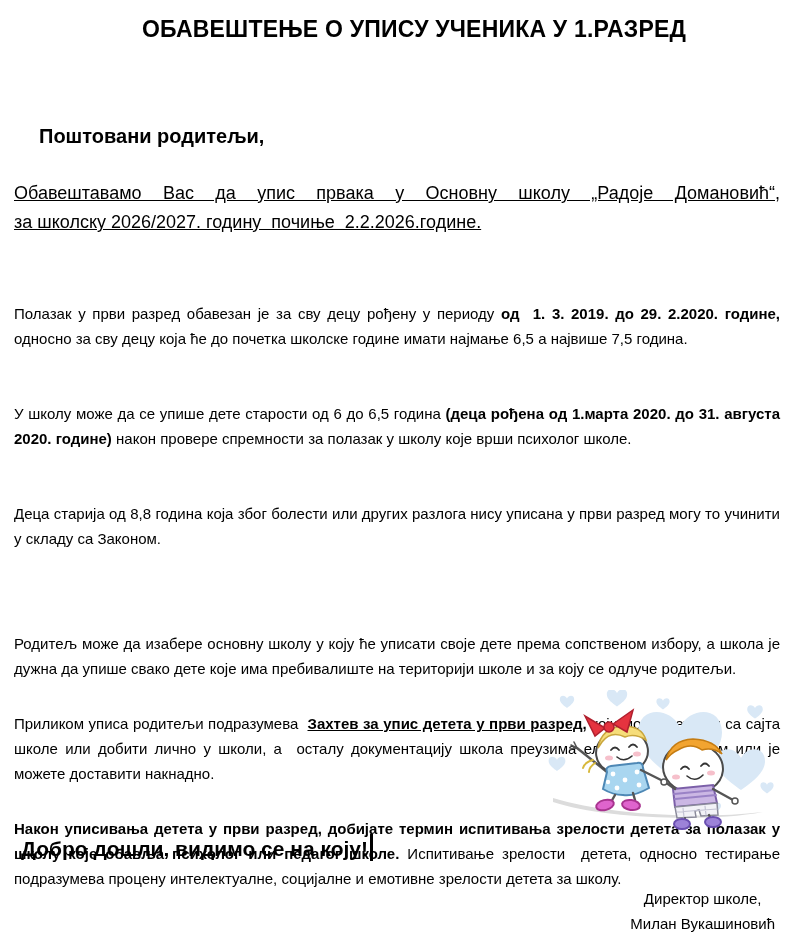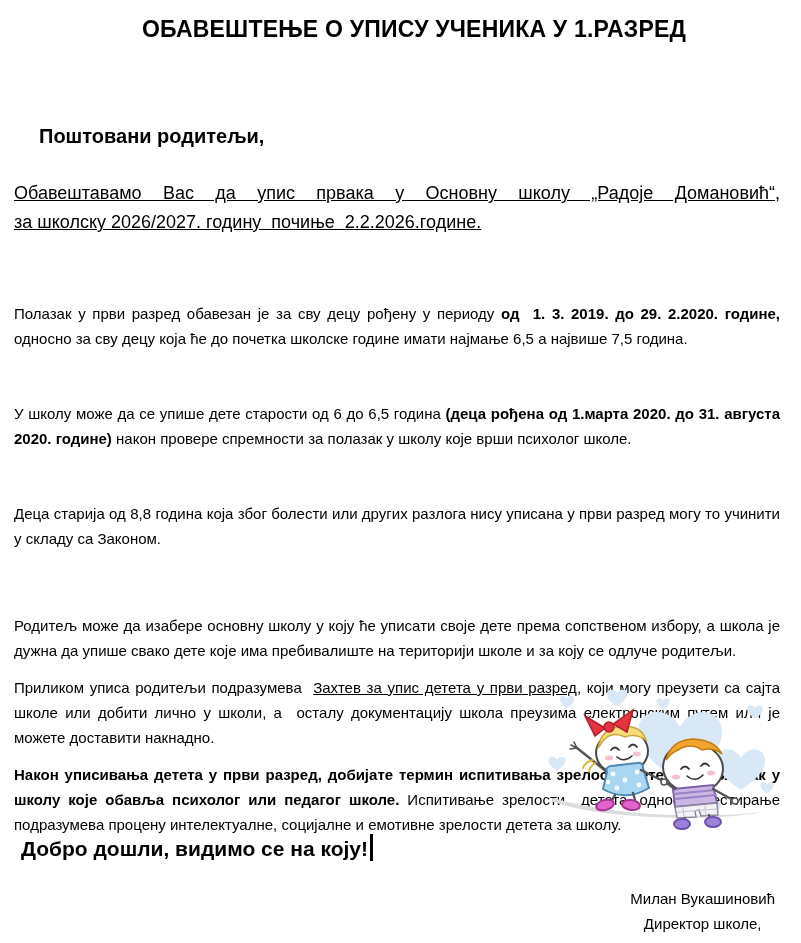--- a/index.html
+++ b/index.html
@@ -35,25 +35,25 @@
     line-height: 29px;
   }
   .intro .line { text-decoration: underline; white-space: pre-wrap; }
   .intro .line1 { text-align: justify; text-align-last: justify; }
 
   .para {
     font-size: 15px;
     line-height: 25px;
     text-align: justify;
     white-space: pre-wrap;
-    margin-top: 12px;
+    margin-top: 30px;
   }
   .para.first { margin-top: 14px; }
   .b { font-weight: bold; }
-  .bu { font-weight: normal; text-decoration: underline; }
+  .bu { font-weight: bold; text-decoration: underline; }
 
   .illustration {
     position: absolute;
     left: 545px; top: 690px;
     width: 230px; height: 140px;
   }
 
   .closing {
     position: absolute;
     left: 21px; top: 834px;
@@ -171,15 +171,15 @@
     <path d="M130,99 L120,92" stroke="#555" stroke-width="2.4" fill="none"></path>
     <path d="M168,99 L188,110" stroke="#555" stroke-width="2.4" fill="none"></path>
     <circle cx="190" cy="111" r="3" fill="#ffffff" stroke="#555" stroke-width="1.5"></circle>
     <circle cx="119" cy="92" r="3" fill="#ffffff" stroke="#555" stroke-width="1.5"></circle>
   </g>
 </svg>
 
 <div class="closing"><span>Добро дошли, видимо се на коју!</span><span class="caret"></span></div>
 
 <div class="signature">
+  <div>Директор школе,</div>
   <div>Милан Вукашиновић</div>
-  <div>Директор школе,</div>
 </div>
 
 </body></html>

